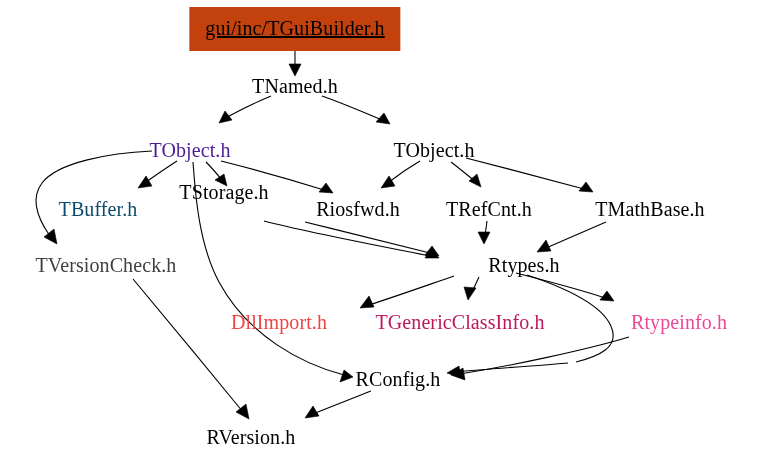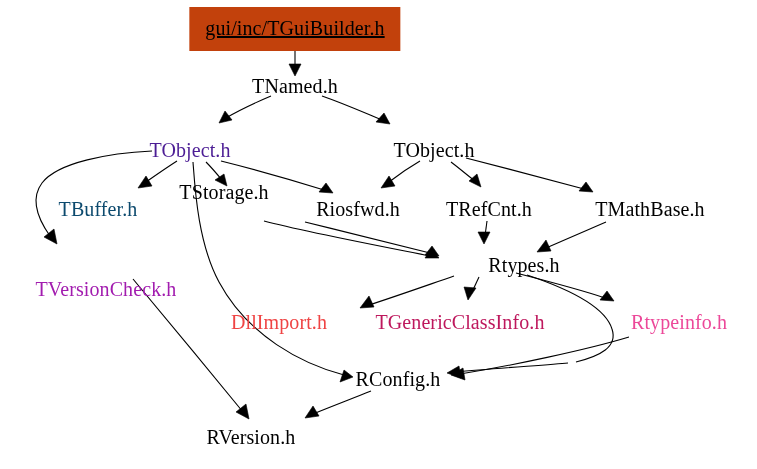--- a/index.html
+++ b/index.html
@@ -137,21 +137,21 @@
   <div id="nodes-layer">
       <div class="node root" style="left: 295px; top: 29px; background: #c2410c; color: rgb(0, 0, 0); text-decoration: underline;">gui/inc/TGuiBuilder.h</div>
       <div class="node" style="left: 295px; top: 86px; color: rgb(0, 0, 0);">TNamed.h</div>
       <div class="node" style="left: 190px; top: 150px; color: #4c1d95; text-align: center;">TObject.h</div>
       <div class="node" style="left: 434px; top: 150px; color: rgb(0, 0, 0);">TObject.h</div>
       <div class="node" style="left: 98px; top: 209px; color: #0c4a6e;">TBuffer.h</div>
       <div class="node" style="left: 224px; top: 192px; color: rgb(0, 0, 0);">TStorage.h</div>
       <div class="node" style="left: 358px; top: 209px; color: rgb(0, 0, 0);">Riosfwd.h</div>
       <div class="node" style="left: 489px; top: 209px; color: rgb(0, 0, 0);">TRefCnt.h</div>
       <div class="node" style="left: 650px; top: 209px; color: rgb(0, 0, 0);">TMathBase.h</div>
-      <div class="node" style="left: 106px; top: 265px; color: #a21caf; margin-top: 24px;">TVersionCheck.h</div>
+      <div class="node" style="left: 106px; top: 265px; color: #404040;">TVersionCheck.h</div>
       <div class="node" style="left: 484px; top: 265px; color: rgb(0, 0, 0); margin-left: 40px;">Rtypes.h</div>
       <div class="node" style="left: 279px; top: 322px; color: #ef4444;">DllImport.h</div>
       <div class="node" style="left: 460px; top: 322px; color: #be185d;">TGenericClassInfo.h</div>
       <div class="node" style="left: 679px; top: 322px; color: #ec4899;">Rtypeinfo.h</div>
       <div class="node" style="left: 398px; top: 379px; color: rgb(0, 0, 0);">RConfig.h</div>
       <div class="node" style="left: 251px; top: 437px; color: rgb(0, 0, 0);">RVersion.h</div>
     </div>
 
 </div>
 

